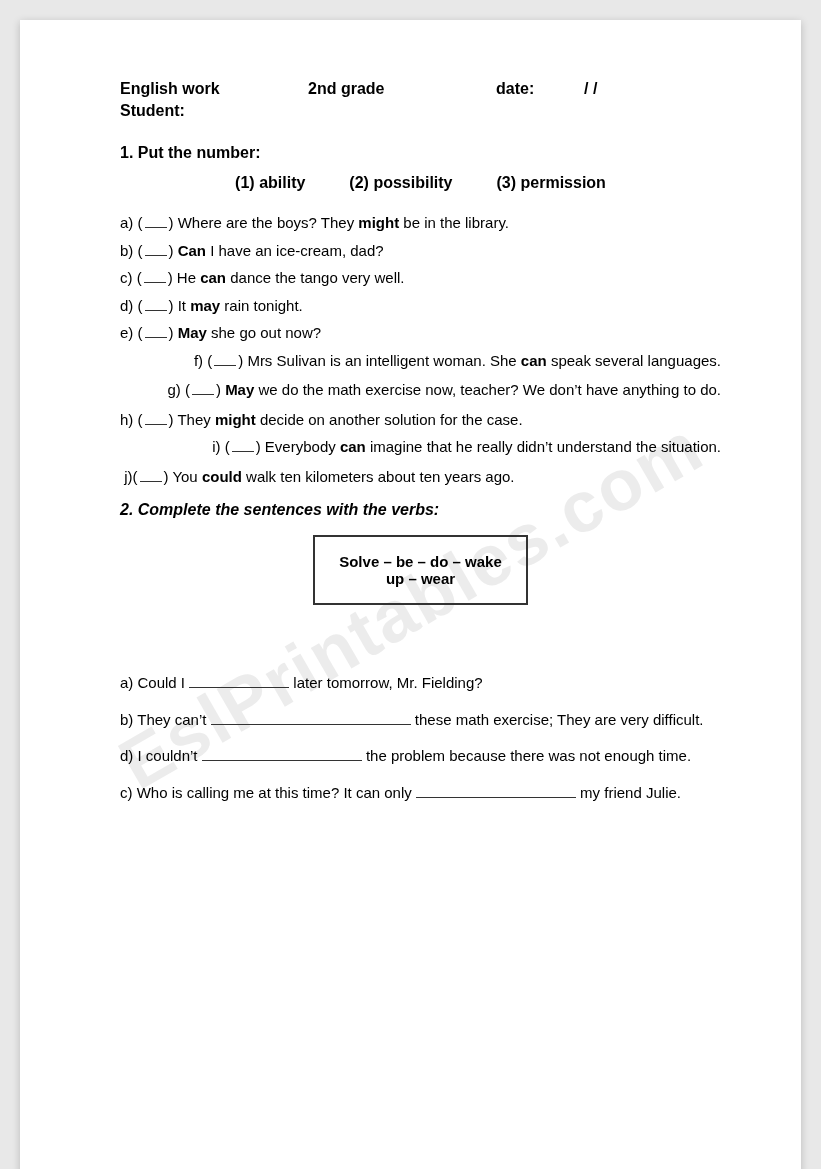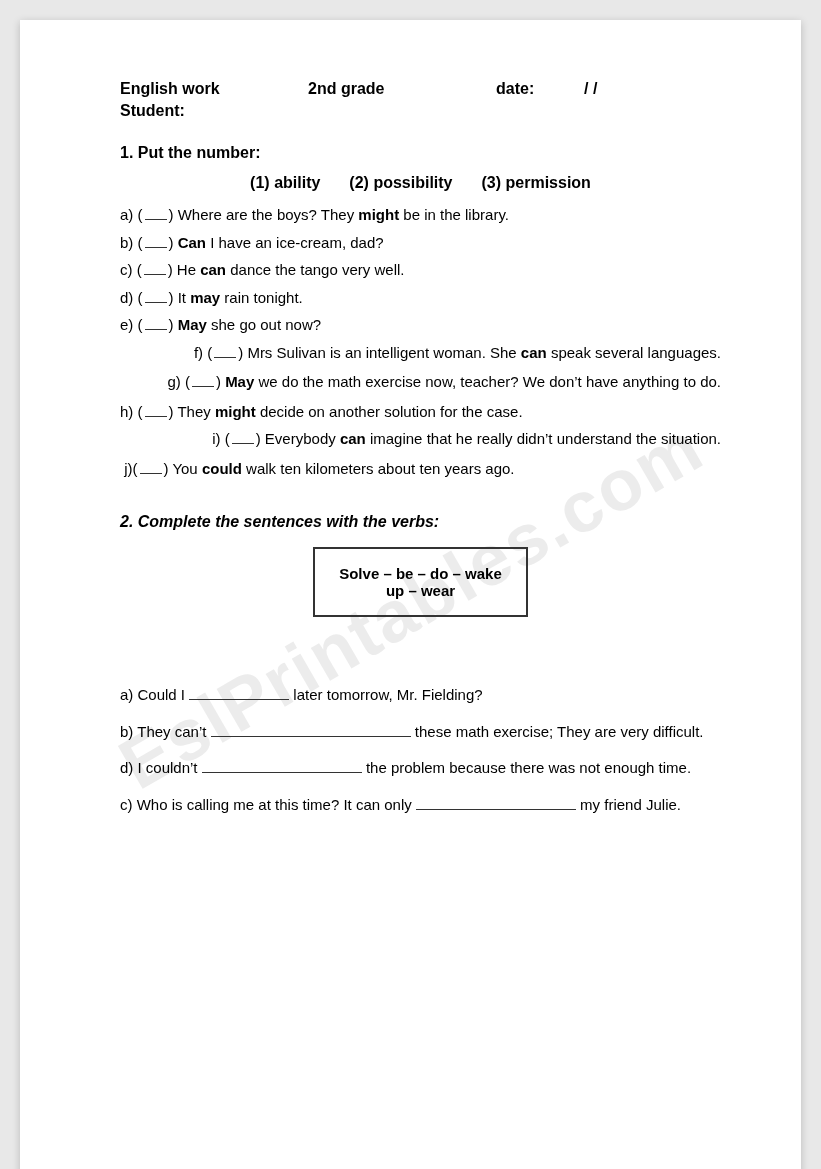--- a/index.html
+++ b/index.html
@@ -80,33 +80,33 @@
 
     .section-title {
       font-size: 16px;
       font-weight: bold;
       margin-bottom: 12px;
     }
 
     .modal-verbs-row {
       display: flex;
       justify-content: center;
-      gap: 29px;
-      margin-bottom: 10px;
+      gap: 44px;
+      margin-bottom: 18px;
       font-size: 16px;
     }
 
     .modal-verb-item {
       font-weight: bold;
     }
 
     .exercise-items {
       font-size: 15px;
       line-height: 1.7;
-      margin-bottom: 32px;
+      margin-bottom: 12px;
     }
 
     .exercise-item {
       margin-bottom: 2px;
     }
 
     .exercise-item.two-lines {
       margin-bottom: 4px;
       text-align: right;
     }

